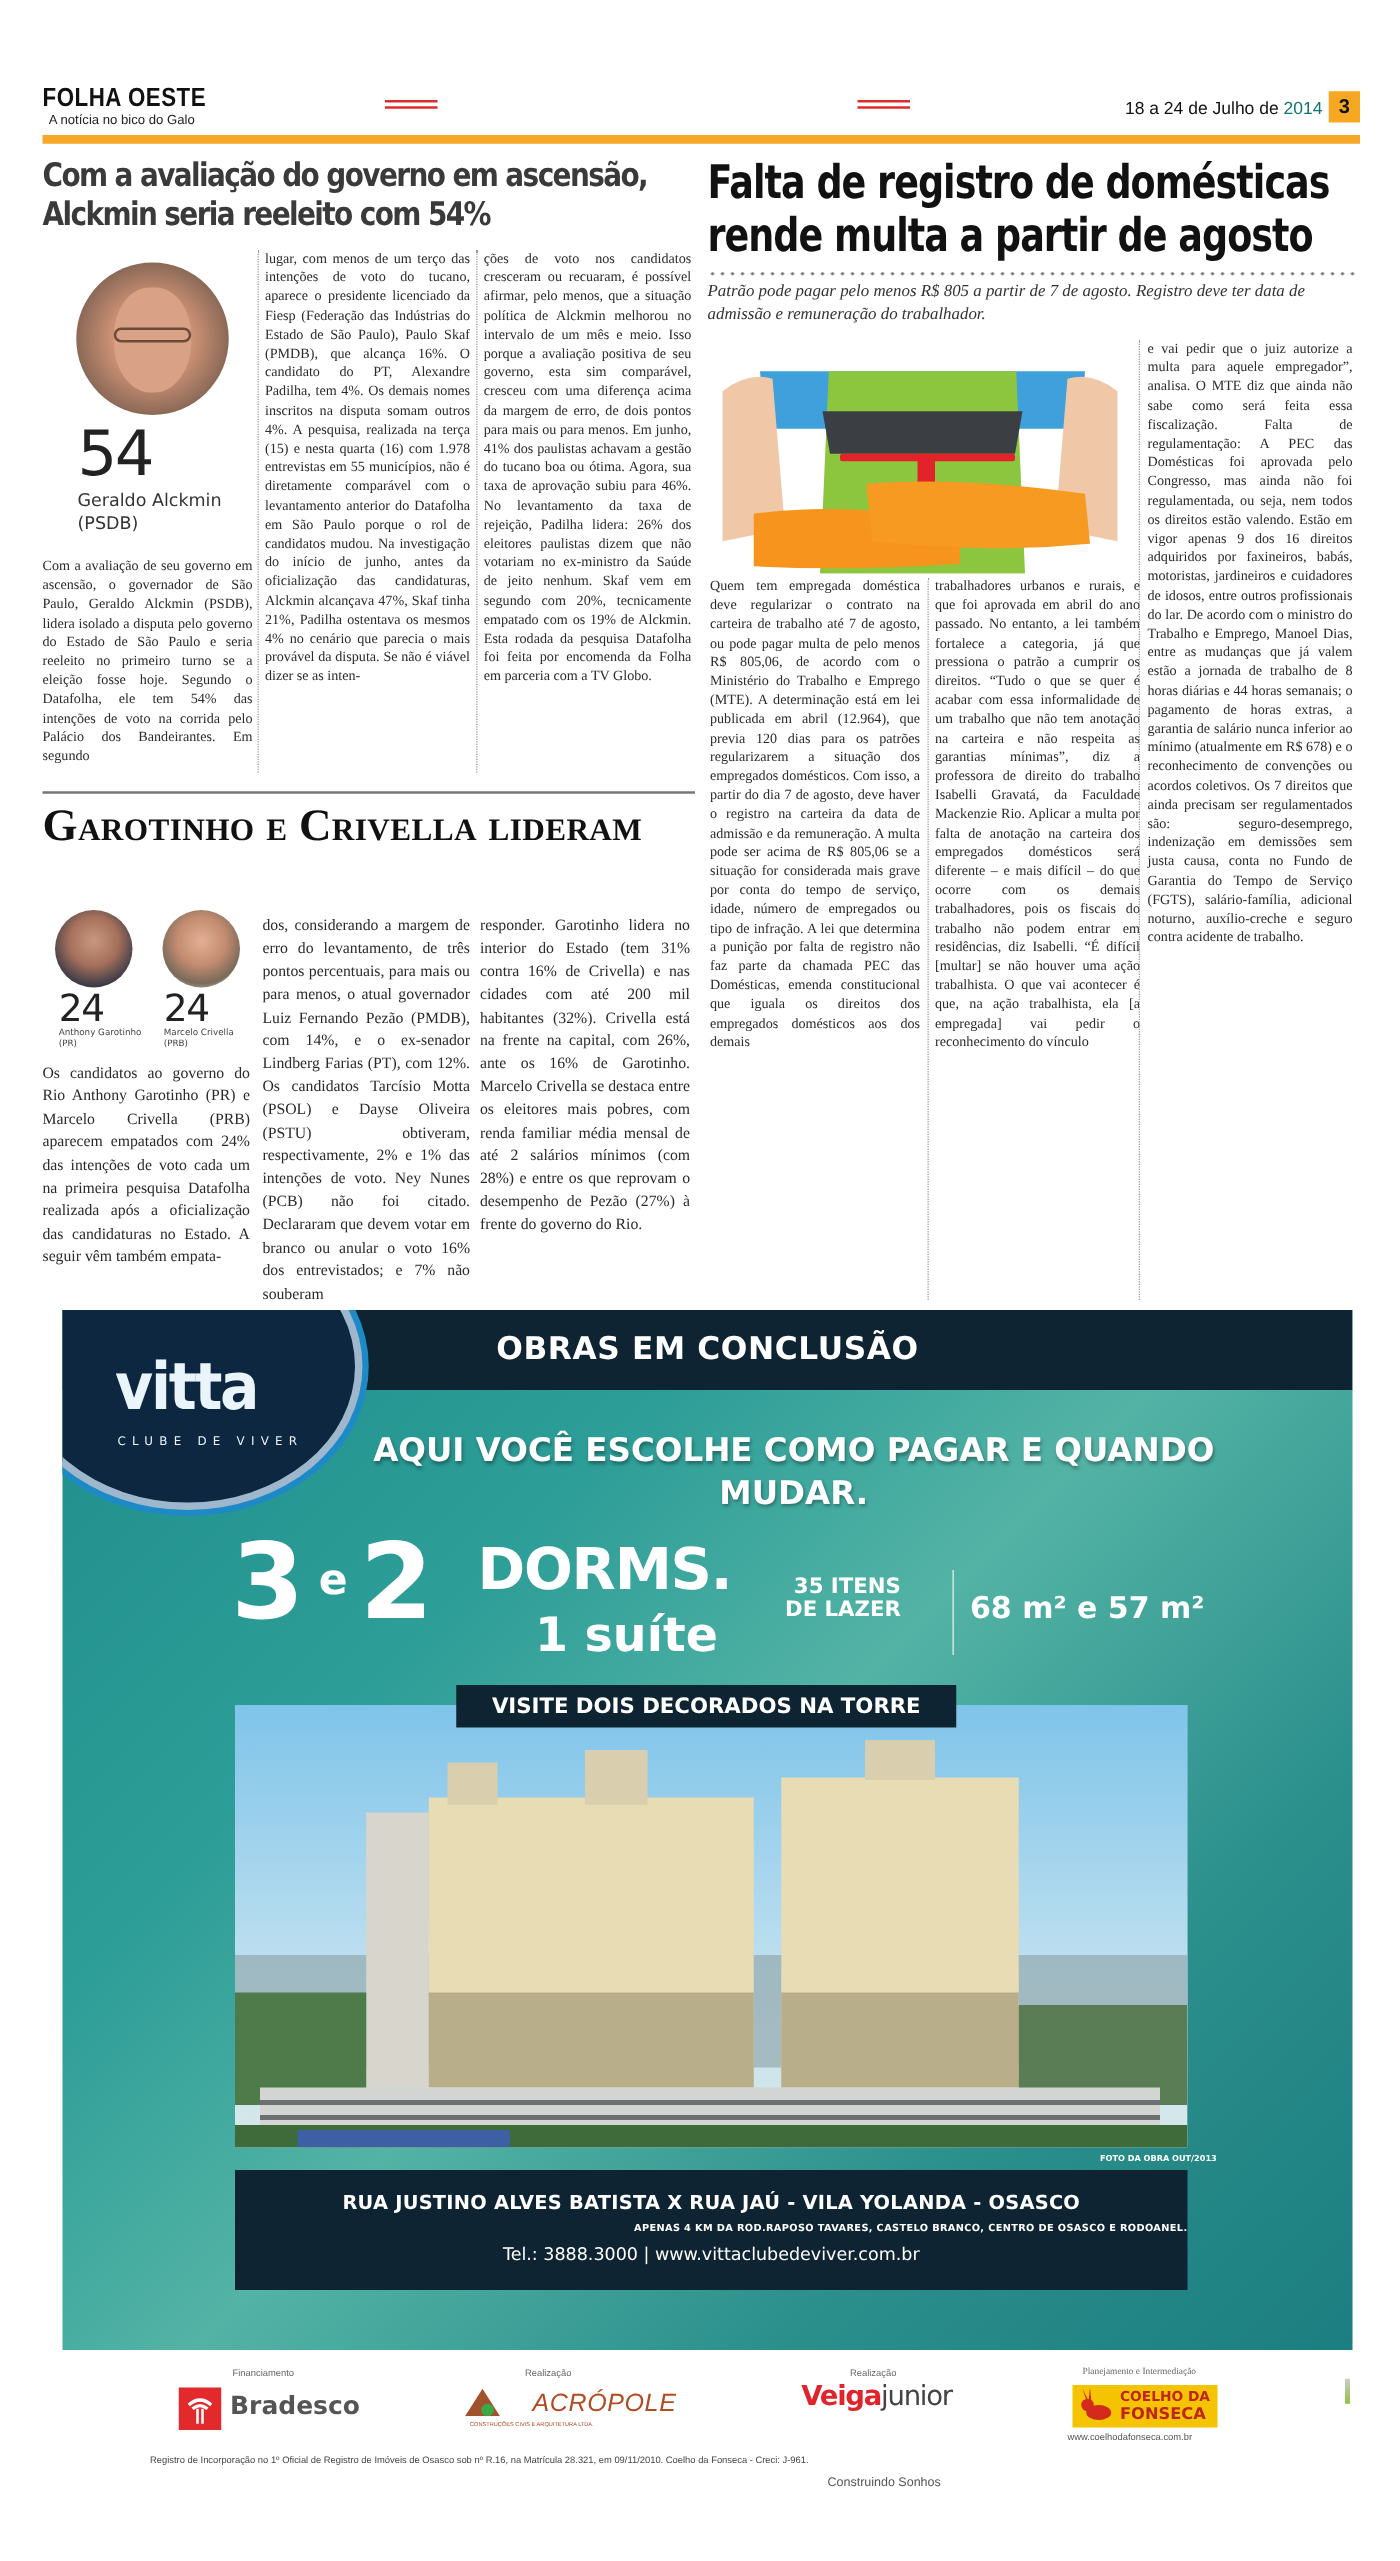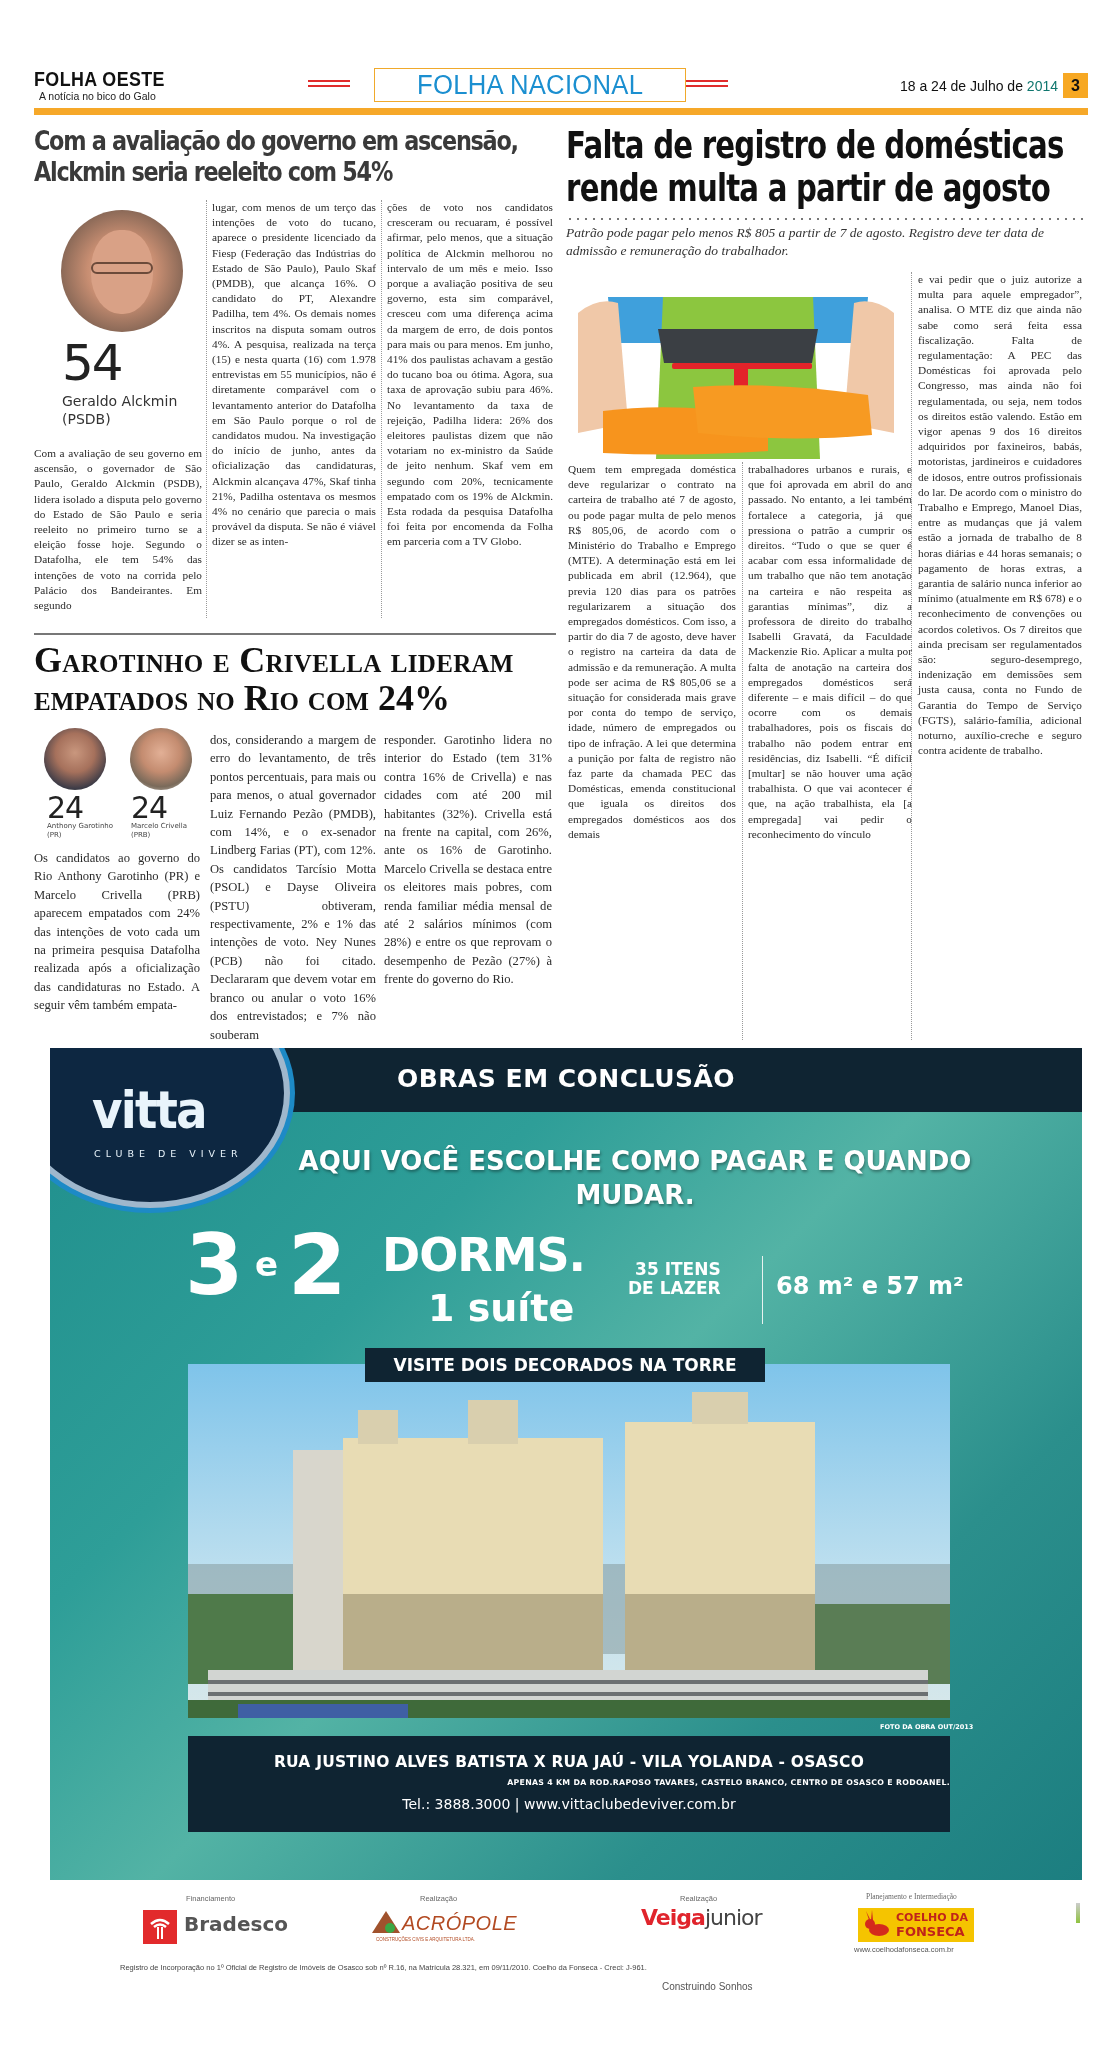--- a/index.html
+++ b/index.html
@@ -72,23 +72,20 @@
 </style>
 </head>
 <body>
 
 <div id="masthead" class="abs">
   <div id="brand" class="abs">
     <span class="name">FOLHA OESTE</span>
     <span class="tag">A notícia no bico do Galo</span>
   </div>
   <div class="abs redbars" style="left:274px;top:14px;"></div>
-  <div id="section-box" class="abs">
-    <span>FOLHA NACIONAL</span>
-  </div>
   <div class="abs redbars" style="left:652px;top:14px;"></div>
   <div id="date" class="abs">
     <span>18 a 24 de Julho de</span>
     <span class="yr">2014</span>
   </div>
   <div id="pagenum" class="abs">3</div>
 </div>
 <div id="rule" class="abs"></div>
 
 <div id="alck-head" class="abs hl-impact">
@@ -106,21 +103,20 @@
 </div>
 <div class="abs body-col" style="left:34px;top:446px;width:168px;">Com a avaliação de seu governo em ascensão, o governador de São Paulo, Geraldo Alckmin (PSDB), lidera isolado a disputa pelo governo do Estado de São Paulo e seria reeleito no primeiro turno se a eleição fosse hoje. Segundo o Datafolha, ele tem 54% das intenções de voto na corrida pelo Palácio dos Bandeirantes. Em segundo</div>
 <div class="abs col-divider" style="left:206px;top:200px;height:418px;"></div>
 <div class="abs body-col" style="left:212px;top:200px;width:164px;">lugar, com menos de um terço das intenções de voto do tucano, aparece o presidente licenciado da Fiesp (Federação das Indústrias do Estado de São Paulo), Paulo Skaf (PMDB), que alcança 16%. O candidato do PT, Alexandre Padilha, tem 4%. Os demais nomes inscritos na disputa somam outros 4%. A pesquisa, realizada na terça (15) e nesta quarta (16) com 1.978 entrevistas em 55 municípios, não é diretamente comparável com o levantamento anterior do Datafolha em São Paulo porque o rol de candidatos mudou. Na investigação do início de junho, antes da oficialização das candidaturas, Alckmin alcançava 47%, Skaf tinha 21%, Padilha ostentava os mesmos 4% no cenário que parecia o mais provável da disputa. Se não é viável dizer se as inten-</div>
 <div class="abs col-divider" style="left:381px;top:200px;height:418px;"></div>
 <div class="abs body-col" style="left:387px;top:200px;width:166px;">ções de voto nos candidatos cresceram ou recuaram, é possível afirmar, pelo menos, que a situação política de Alckmin melhorou no intervalo de um mês e meio. Isso porque a avaliação positiva de seu governo, esta sim comparável, cresceu com uma diferença acima da margem de erro, de dois pontos para mais ou para menos. Em junho, 41% dos paulistas achavam a gestão do tucano boa ou ótima. Agora, sua taxa de aprovação subiu para 46%. No levantamento da taxa de rejeição, Padilha lidera: 26% dos eleitores paulistas dizem que não votariam no ex-ministro da Saúde de jeito nenhum. Skaf vem em segundo com 20%, tecnicamente empatado com os 19% de Alckmin. Esta rodada da pesquisa Datafolha foi feita por encomenda da Folha em parceria com a TV Globo.</div>
 
 <div id="garo-rule" class="abs"></div>
 <div id="garo-head" class="abs">
   <div class="l1">Garotinho e Crivella lideram</div>
-  <div class="l2">empatados no Rio com 24%</div>
 </div>
 <div class="abs cand-photo" style="left:44px;top:728px;background:radial-gradient(circle at 50% 40%,#c9977e 0%,#a6715c 40%,#3a3a46 75%,#e4c871 100%);"></div>
 <div class="abs cand-photo" style="left:130px;top:728px;background:radial-gradient(circle at 50% 40%,#e2b096 0%,#c48c70 40%,#7a6a5a 70%,#e9e6e0 100%);"></div>
 <div class="abs" style="left:47px;top:794px;">
   <div class="cand-num">24</div>
   <div class="cand-name">Anthony Garotinho</div>
   <div class="cand-name">(PR)</div>
 </div>
 <div class="abs" style="left:131px;top:794px;">
   <div class="cand-num">24</div>
@@ -227,21 +223,21 @@
 </div>
 <div class="abs" style="left:184px;top:1912px;font-family:'DejaVu Sans',sans-serif;font-weight:bold;font-size:20px;color:#555;">Bradesco</div>
 
 <div class="abs spon-label" style="left:420px;top:1894px;">Realização</div>
 <div class="abs" style="left:372px;top:1911px;">
   <svg width="28" height="22" viewBox="0 0 28 22">
     <path d="M0 22 L14 0 L28 22 Z" fill="#a0522d"></path>
     <circle cx="18" cy="17" r="5" fill="#3aa845"></circle>
   </svg>
 </div>
-<div class="abs" style="left:402px;top:1912px;font-family:'Liberation Sans',sans-serif;font-style:italic;font-size:20px;color:#b24a22;letter-spacing:0.5px;">ACRÓPOLE</div>
+<div class="abs" style="left:426px;top:1912px;font-family:'Liberation Sans',sans-serif;font-style:italic;font-size:20px;color:#b24a22;letter-spacing:0.5px;">ACRÓPOLE</div>
 <div class="abs" style="left:376px;top:1937px;font-family:'Liberation Sans',sans-serif;font-size:4.5px;color:#b24a22;">CONSTRUÇÕES CIVIS E ARQUITETURA LTDA.</div>
 
 <div class="abs spon-label" style="left:680px;top:1894px;">Realização</div>
 <div class="abs" style="left:641px;top:1905px;font-family:'DejaVu Sans',sans-serif;font-size:22px;letter-spacing:-1px;">
   <span style="color:#e0242c;font-weight:bold;">Veiga</span><span style="color:#444;">junior</span>
 </div>
 <div class="abs" style="left:662px;top:1933px;font-family:'Liberation Sans',sans-serif;font-size:10px;color:#555;margin-top:48px;">Construindo Sonhos</div>
 
 <div class="abs spon-label" style="left:866px;top:1892px;font-family:Liberation Serif, serif;">Planejamento e Intermediação</div>
 <div class="abs" style="left:858px;top:1908px;width:116px;height:34px;background:#f5c400;">

